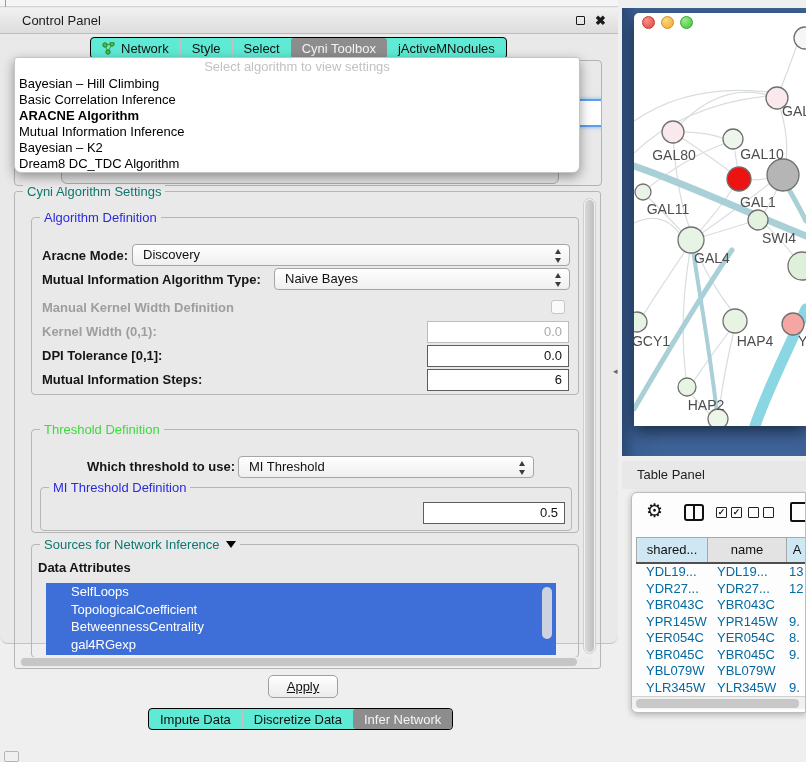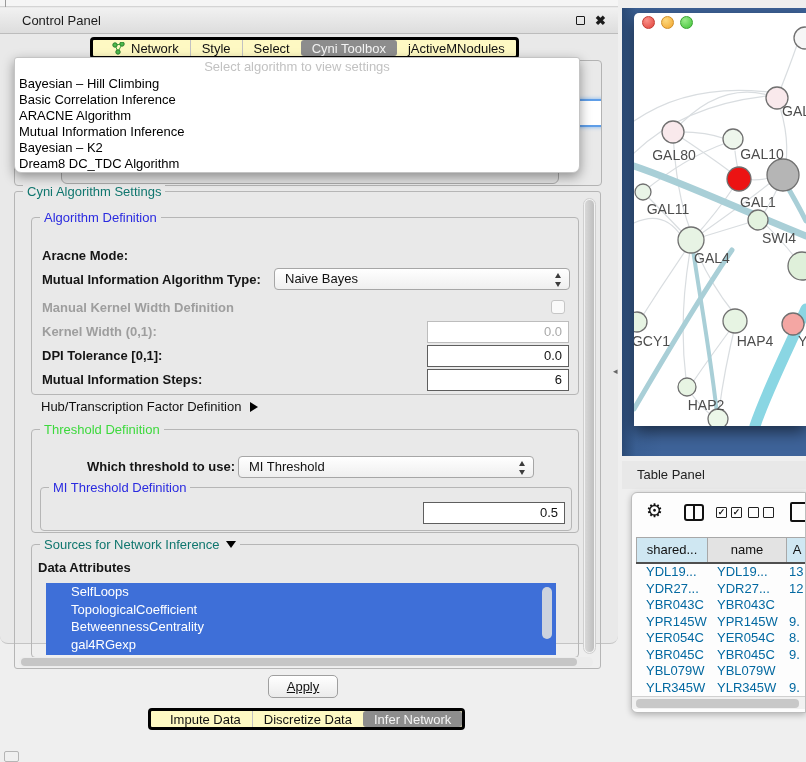--- a/index.html
+++ b/index.html
@@ -15,21 +15,21 @@
   .cp-titlebar { position:absolute; left:0; top:8px; width:618px; height:26px;
     background:linear-gradient(#f1f1f1,#dddddd); border-bottom:1px solid #bcbcbc; }
   .cp-title { position:absolute; left:22px; top:0; line-height:26px; font-size:13px; color:#1b1b1b; }
   .float-ic { position:absolute; right:33px; top:8px; width:9px; height:9px;
     border:1.5px solid #1b1b1b; border-radius:1px; }
   .close-ic { position:absolute; right:12px; top:0px; line-height:26px; font-size:13px;
     font-weight:bold; color:#1b1b1b; }
 
   
   .tabbar { position:absolute; height:22px; display:flex; align-items:stretch;
-    background:#fef9c3; border:3px solid #000000; border-radius:4px; overflow:hidden;padding-left:8px; }
+    background:#5eead4; border:1px solid #000000; border-radius:4px; overflow:hidden; }
   .tab { display:flex; align-items:center; padding:0 11px; font-size:13px; color:#111;
     white-space:nowrap; }
   .tab + .tab { border-left:1px solid #c2c2c2; }
   .tab.sel { background:#8d8d8d; color:#f4f4f4; border-left:none; border-radius:3px; margin:0; }
   .tab.sel + .tab { border-left:none; }
   .net-ic { display:inline-block; width:14px; height:13px; margin-right:5px; }
 
   
   .sub-top { position:absolute; left:14px; top:60px; width:588px; height:126px;
     border:1px solid #b3b3b3; border-radius:4px; overflow:hidden; }
@@ -38,21 +38,21 @@
   .hidden-field-sliver { position:absolute; left:46px; top:90px; width:498px; height:33px;
     background:#e2e2e2; border:1px solid #a8a8a8; border-radius:6px; }
 
   
   .overlay { position:absolute; left:14px; top:57px; width:566px; height:116px;
     background:#ffffff; border:1px solid #c4c4c4; border-radius:3px 3px 7px 7px;
     box-shadow:0 4px 12px rgba(0,0,0,.38); z-index:30; overflow:hidden; }
   .dd-prompt { height:18px; line-height:18px; text-align:center; color:#c2c2c2; font-size:13px; }
   .dd-item { height:16px; line-height:16px; font-size:13px; color:#000; padding-left:4px;
     white-space:nowrap; }
-  .dd-item.bold { font-weight:normal; }
+  .dd-item.bold { font-weight:bold; }
 
   
   .tgroup { position:absolute; border:1px solid #b6b6b6; border-radius:4px; }
   .tlabel { position:absolute; top:-8px; left:8px; background:#e9e9e9; padding:0 4px;
     font-size:13px; white-space:nowrap; line-height:15px; }
   .tlabel.black { color:#0f766e; }
   .tlabel.blue { color:#2a2ae0; }
   .tlabel.green { color:#3dd93d; }
 
   .settings-group { position:absolute; left:14px; top:191px; width:587px; height:478px;
@@ -207,41 +207,44 @@
       </div>
   </div>
 
   <div class="settings-group">
     <span class="tlabel black">Cyni Algorithm Settings</span>
 
     <div class="tgroup" style="left:16px; top:25px; width:548px; height:178px;">
       <span class="tlabel blue">Algorithm Definition</span>
 
       <span class="flabel" style="left:10px; top:29px;">Aracne Mode:</span>
+      <div class="combo" style="left:100px; top:26px; width:438px;">
+        <span>Discovery</span>
+        <span class="spin"></span>
+      </div>
 
       <span class="flabel" style="left:10px; top:53px;">Mutual Information Algorithm Type:</span>
       <div class="combo" style="left:242px; top:50px; width:296px;">
         <span>Naive Bayes</span>
         <span class="spin"></span>
       </div>
 
       <span class="flabel dis" style="left:10px; top:81px;">Manual Kernel Width Definition</span>
       <span class="checkbox" style="left:519px; top:82px;"></span>
 
       <span class="flabel dis" style="left:10px; top:105px;">Kernel Width (0,1):</span>
       <div class="tfield dis" style="left:395px; top:103px; width:142px;">0.0</div>
 
       <span class="flabel" style="left:10px; top:129px;">DPI Tolerance [0,1]:</span>
       <div class="tfield" style="left:395px; top:127px; width:142px;">0.0</div>
 
       <span class="flabel" style="left:10px; top:153px;">Mutual Information Steps:</span>
       <div class="tfield" style="left:395px; top:151px; width:142px;">6</div>
     </div>
 
-    <span class="flabel plain" style="left:26px; top:206px;"><span>Hub/Transcription Factor Definition</span><span class="tri-right"></span></span>
 
     <div class="tgroup" style="left:16px; top:237px; width:548px; height:104px;">
       <span class="tlabel green">Threshold Definition</span>
 
       <span class="flabel" style="left:55px; top:28px;">Which threshold to use:</span>
       <div class="combo" style="left:206px; top:26px; width:296px;">
         <span>MI Threshold</span>
         <span class="spin"></span>
       </div>
 

